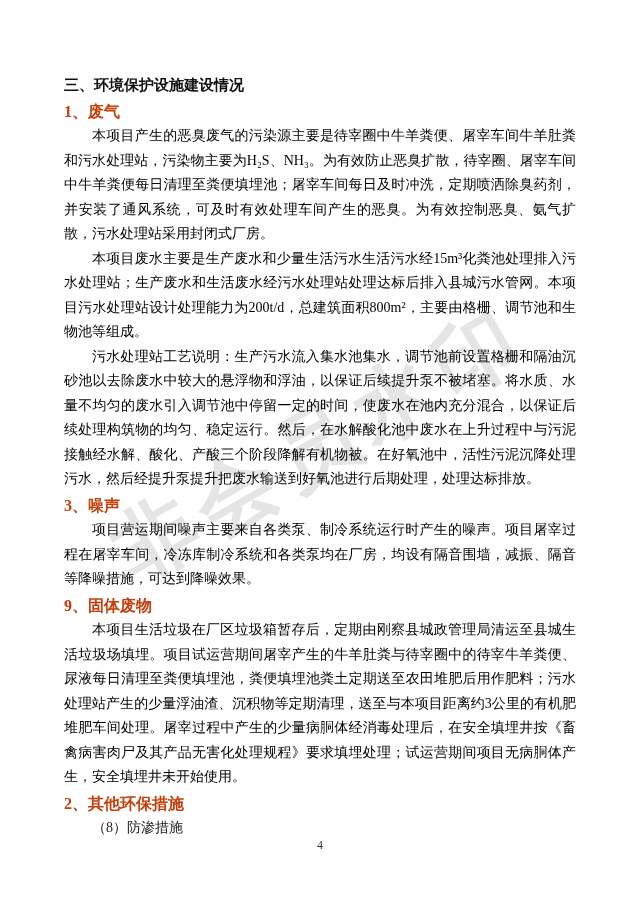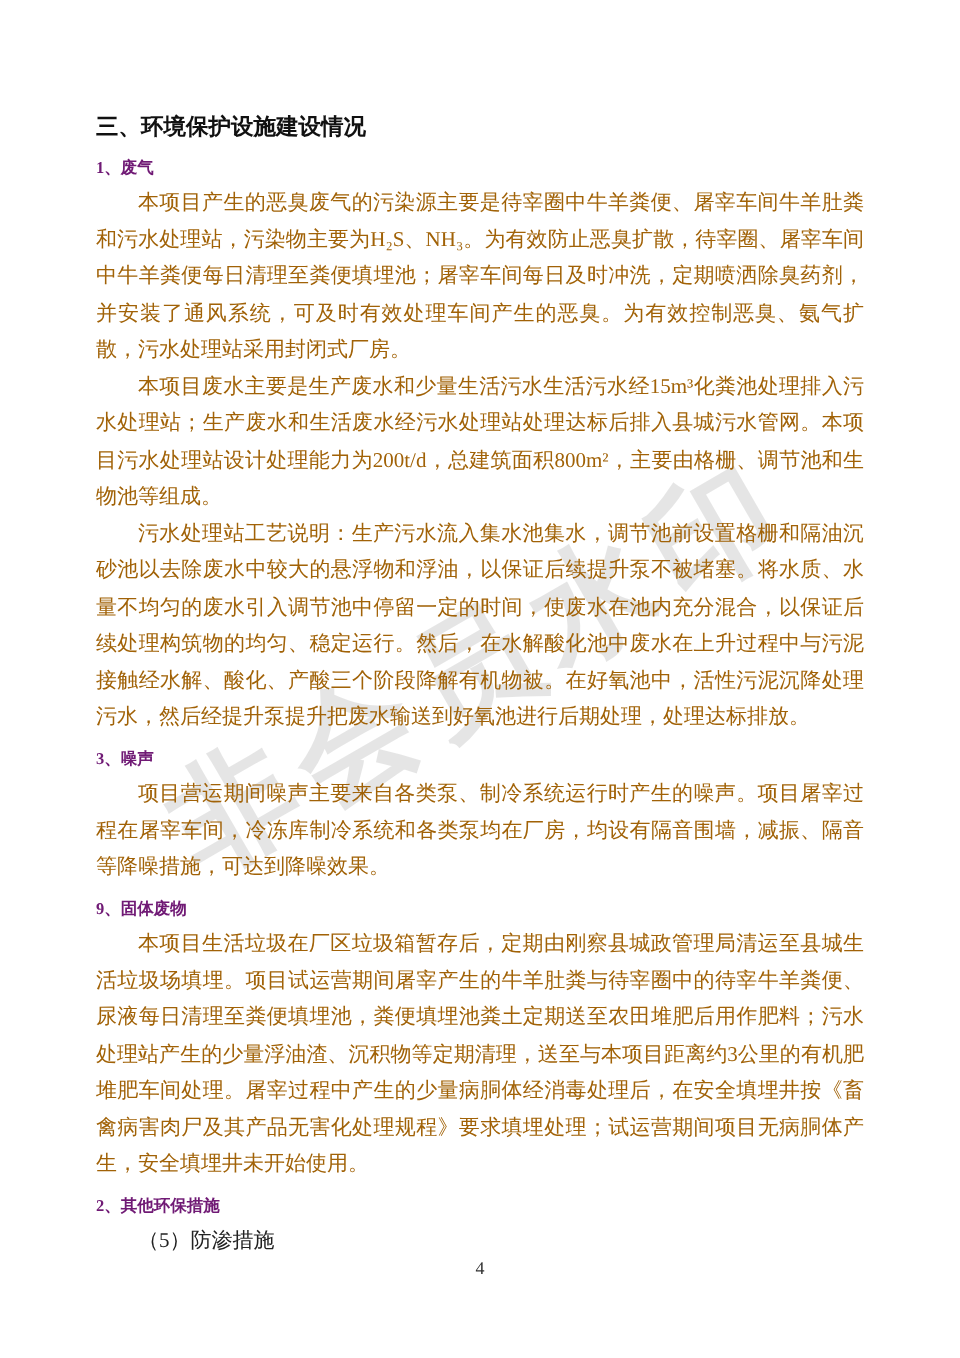--- a/index.html
+++ b/index.html
@@ -37,34 +37,34 @@
     z-index: 1;
   }
   .doc-title {
     font-size: 15px;
     font-weight: bold;
     line-height: 24.5px;
     margin: 0;
     color: #111111;
   }
   .sec-heading {
-    font-size: 11px;
+    font-size: 16px;
     font-weight: bold;
     line-height: 24.5px;
     margin: 2px 0 0 0;
-    color: #701a75;
+    color: #c2410c;
     font-family: Liberation Serif, serif;
   }
   .para {
     font-size: 14px;
     line-height: 24.5px;
     margin: 0;
     text-align: justify;
     text-indent: 2em;
-    color: #a16207;
+    color: #000000;
     word-break: break-all;
   }
   .subitem {
     font-size: 14px;
     line-height: 24.5px;
     margin: 0;
     text-indent: 2em;
     color: #222222;
   }
   .page-number {
@@ -104,20 +104,20 @@
       <p class="para">项目营运期间噪声主要来自各类泵、制冷系统运行时产生的噪声。项目屠宰过程在屠宰车间，冷冻库制冷系统和各类泵均在厂房，均设有隔音围墙，减振、隔音等降噪措施，可达到降噪效果。</p>
     </section>
 
     <section>
       <h2 class="sec-heading">9、固体废物</h2>
       <p class="para">本项目生活垃圾在厂区垃圾箱暂存后，定期由刚察县城政管理局清运至县城生活垃圾场填埋。项目试运营期间屠宰产生的牛羊肚粪与待宰圈中的待宰牛羊粪便、尿液每日清理至粪便填埋池，粪便填埋池粪土定期送至农田堆肥后用作肥料；污水处理站产生的少量浮油渣、沉积物等定期清理，送至与本项目距离约3公里的有机肥堆肥车间处理。屠宰过程中产生的少量病胴体经消毒处理后，在安全填埋井按《畜禽病害肉尸及其产品无害化处理规程》要求填埋处理；试运营期间项目无病胴体产生，安全填埋井未开始使用。</p>
     </section>
 
     <section>
       <h2 class="sec-heading">2、其他环保措施</h2>
-      <p class="subitem">（5）防渗措施</p>
+      <p class="subitem">（8）防渗措施</p>
     </section>
 
   </div>
 
   <div class="page-number">4</div>
 
 </div>
 
 </body></html>

